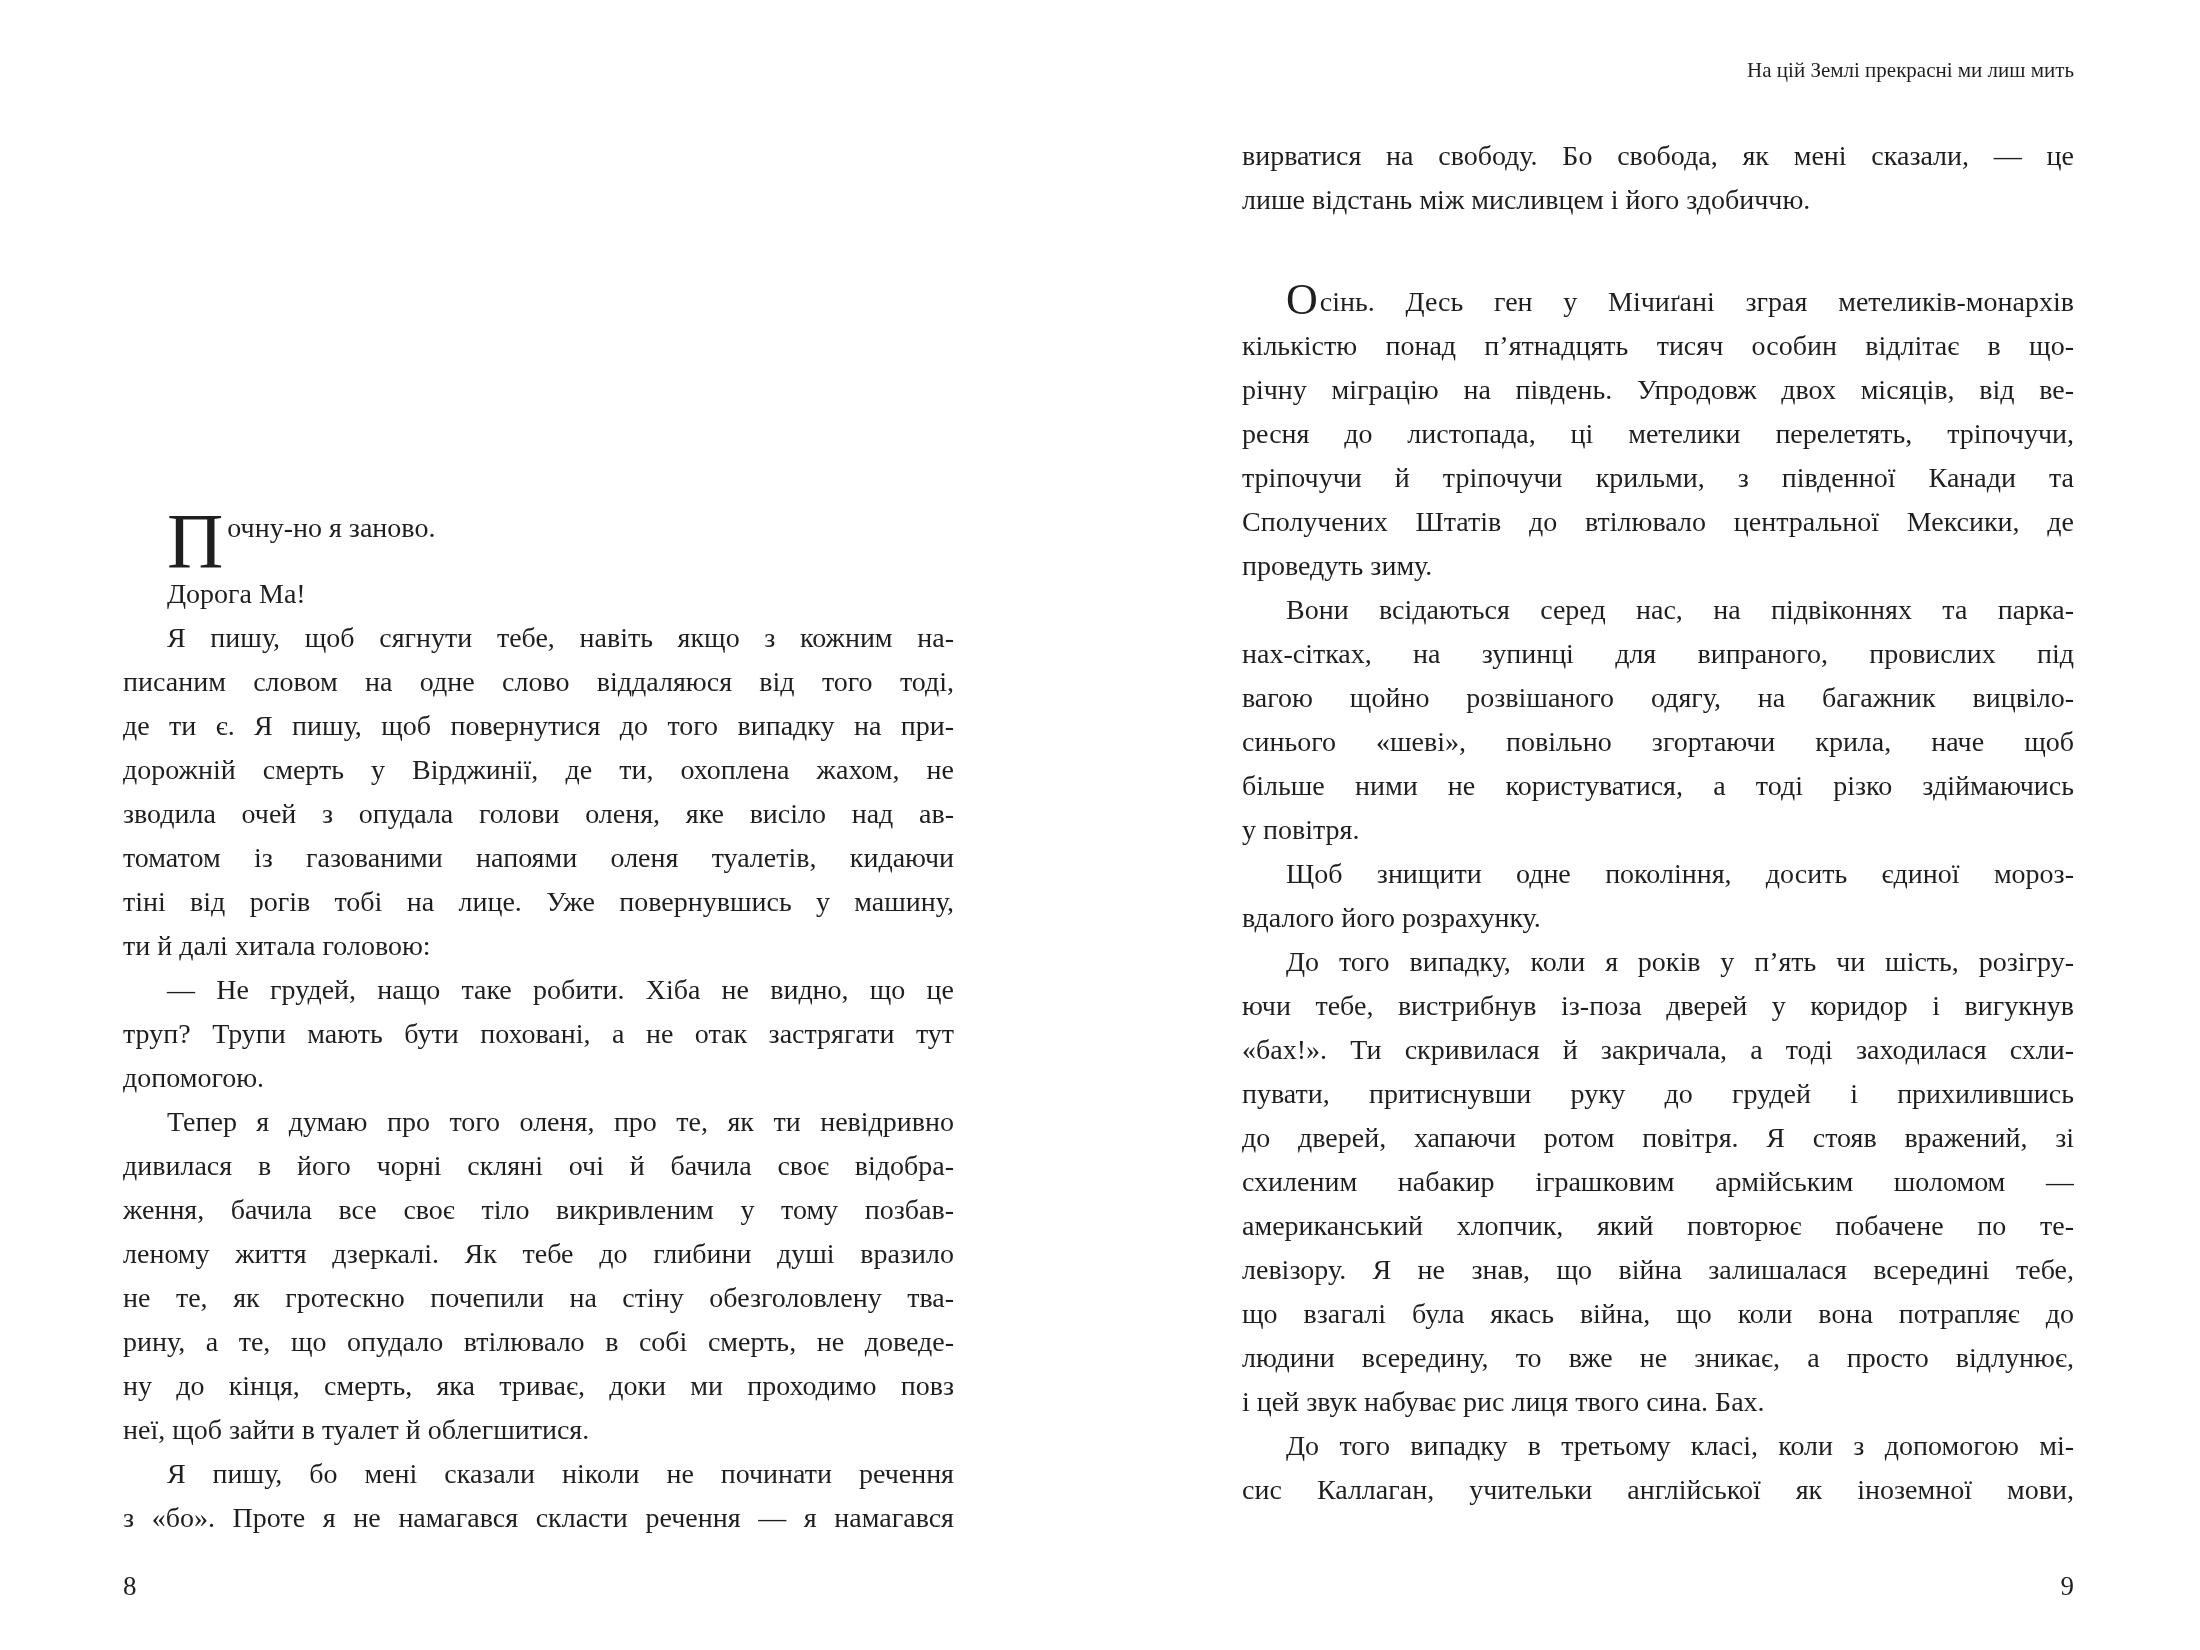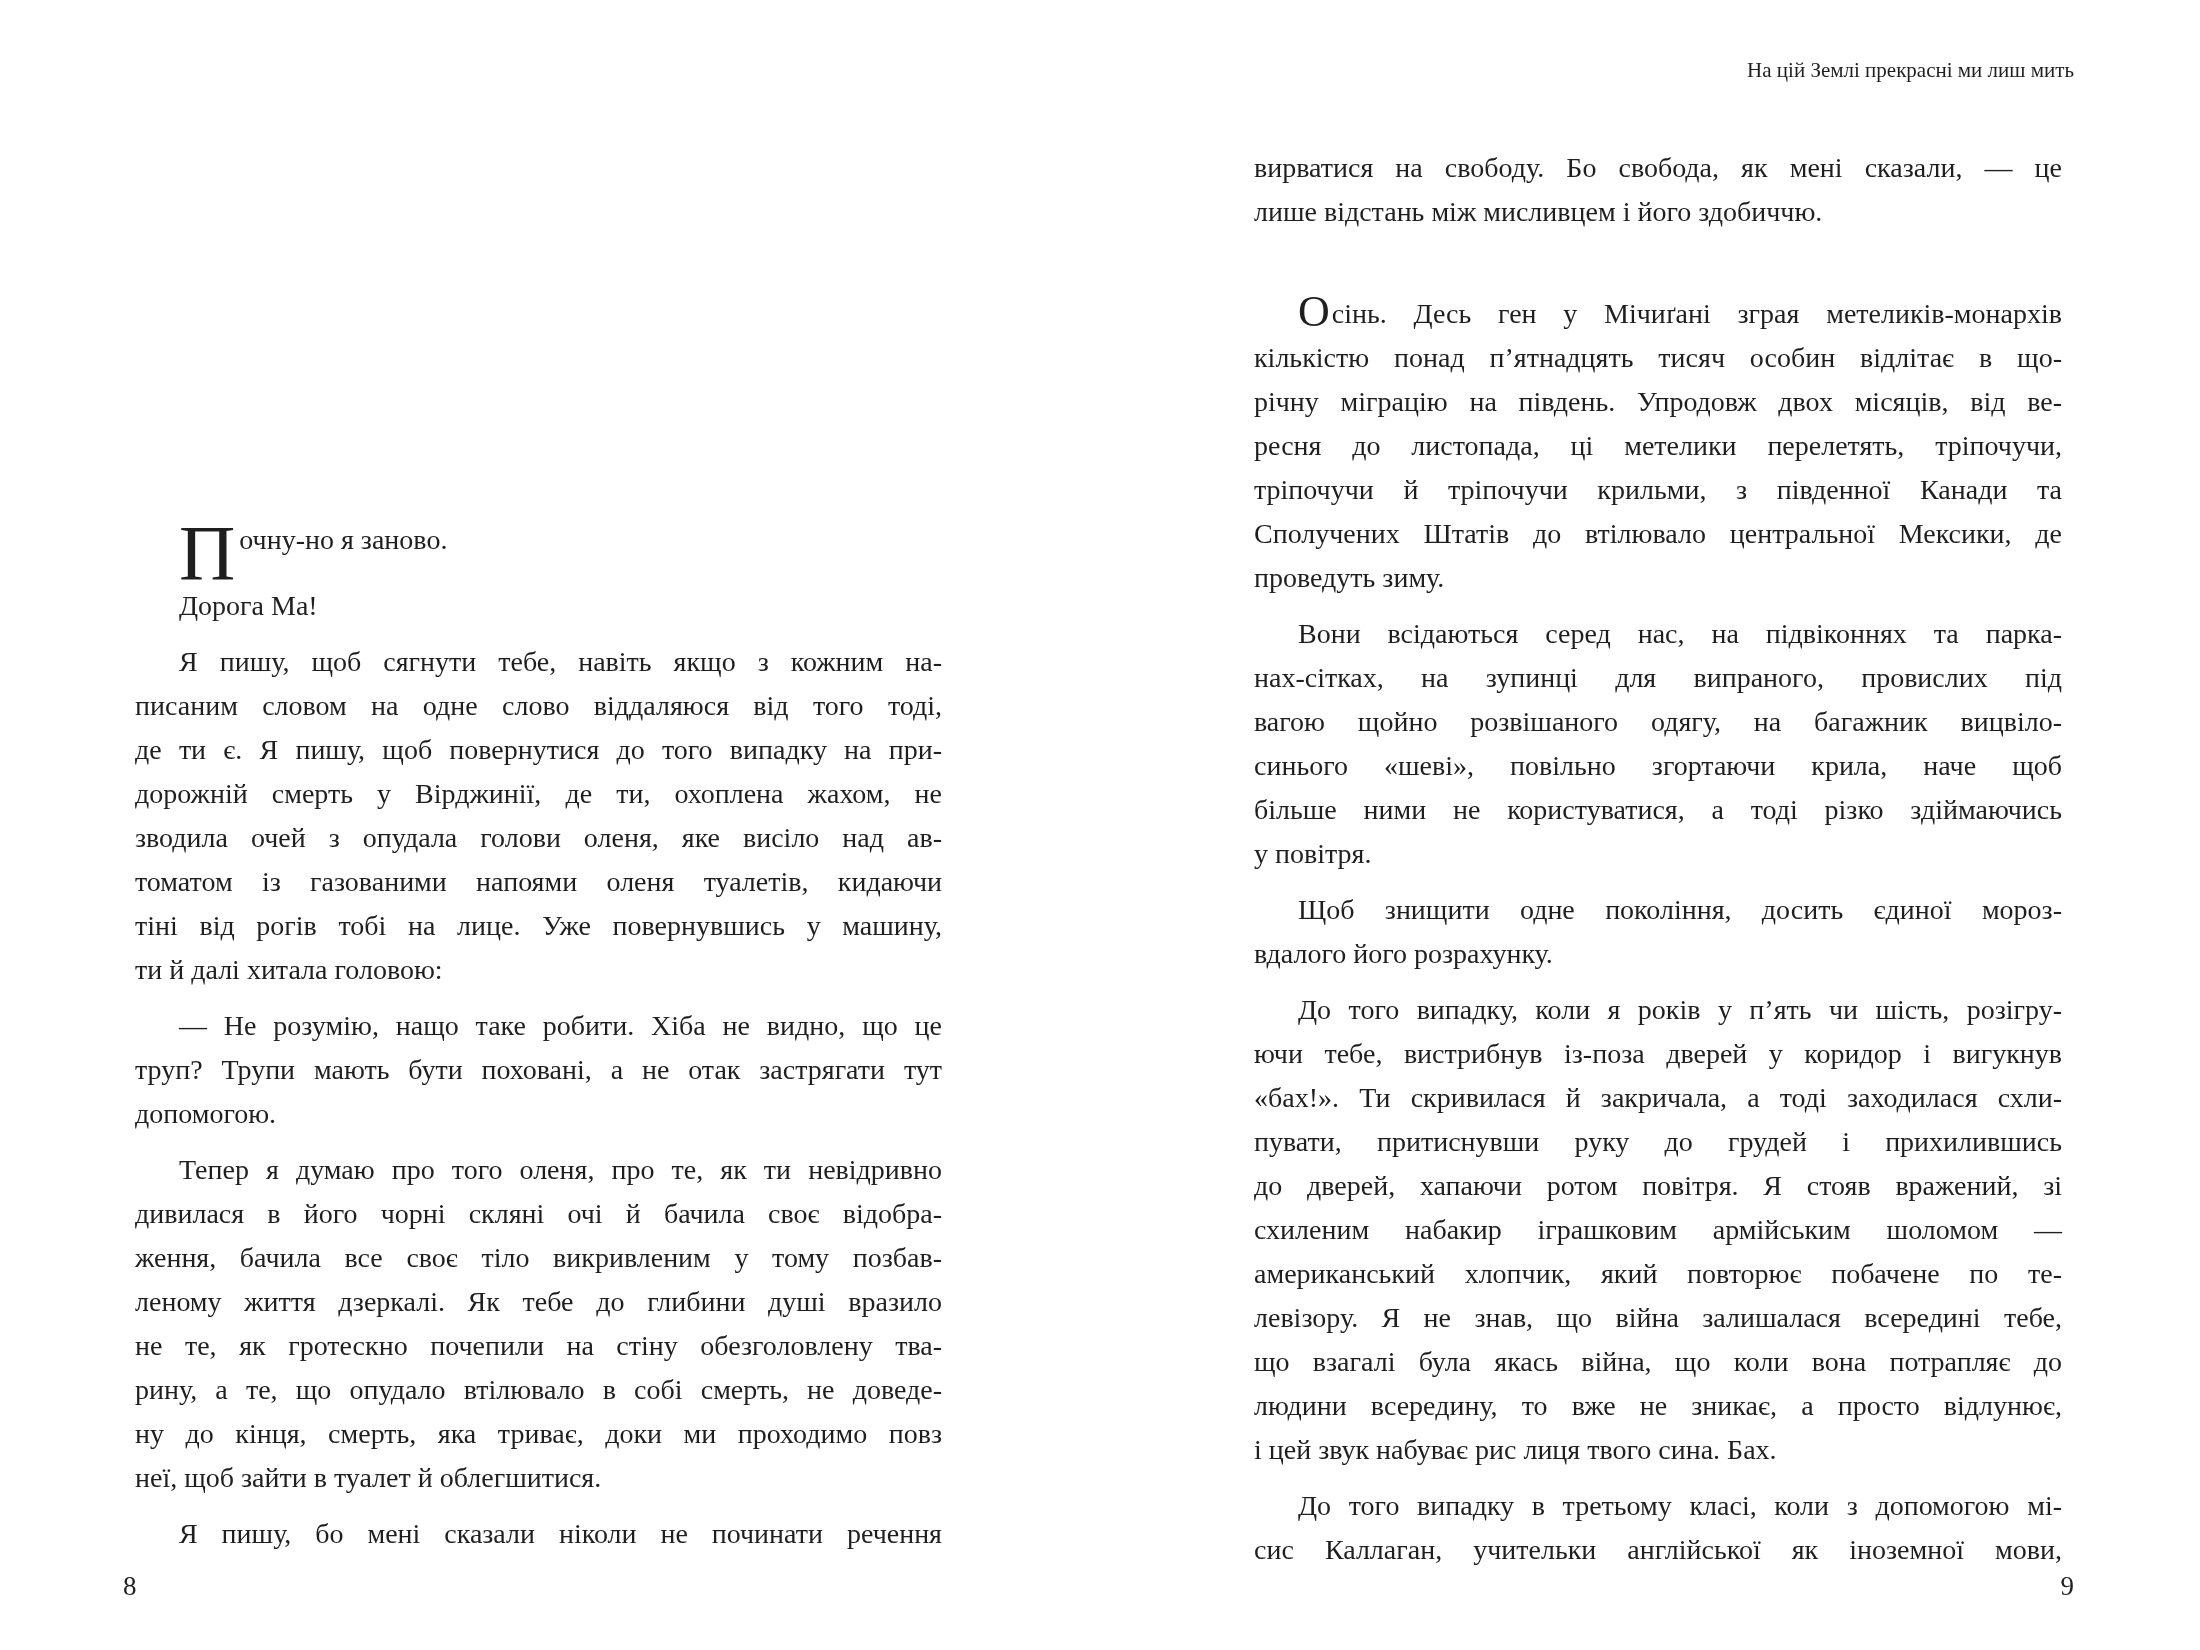--- a/index.html
+++ b/index.html
@@ -35,21 +35,21 @@
     top: 506px;
     width: 831px;
     height: 1060px;
   }
   #col-right {
     left: 1242px;
     top: 134px;
     width: 832px;
     height: 1440px;
   }
-  .para { margin: 12px; }
+  .para { margin: 0; }
   .para.opening { margin-bottom: 22px; }
   .para.section { margin-top: 58px; }
   .line {
     text-align: justify;
     text-align-last: justify;
   }
   .line.last {
     text-align: left;
     text-align-last: auto;
   }
@@ -93,21 +93,21 @@
       <div class="line indent">Я пишу, щоб сягнути тебе, навіть якщо з кожним на-</div>
       <div class="line">писаним словом на одне слово віддаляюся від того тоді,</div>
       <div class="line">де ти є. Я пишу, щоб повернутися до того випадку на при-</div>
       <div class="line">дорожній смерть у Вірджинії, де ти, охоплена жахом, не</div>
       <div class="line">зводила очей з опудала голови оленя, яке висіло над ав-</div>
       <div class="line">томатом із газованими напоями оленя туалетів, кидаючи</div>
       <div class="line">тіні від рогів тобі на лице. Уже повернувшись у машину,</div>
       <div class="line last">ти й далі хитала головою:</div>
     </div>
     <div class="para">
-      <div class="line indent">— Не розумію, нащо таке робити. Хіба не видно, що це</div>
+      <div class="line indent">— Не грудей, нащо таке робити. Хіба не видно, що це</div>
       <div class="line">труп? Трупи мають бути поховані, а не отак застрягати тут</div>
       <div class="line last">допомогою.</div>
     </div>
     <div class="para">
       <div class="line indent">Тепер я думаю про того оленя, про те, як ти невідривно</div>
       <div class="line">дивилася в його чорні скляні очі й бачила своє відобра-</div>
       <div class="line">ження, бачила все своє тіло викривленим у тому позбав-</div>
       <div class="line">леному життя дзеркалі. Як тебе до глибини душі вразило</div>
       <div class="line">не те, як гротескно почепили на стіну обезголовлену тва-</div>
       <div class="line">рину, а те, що опудало втілювало в собі смерть, не доведе-</div>

